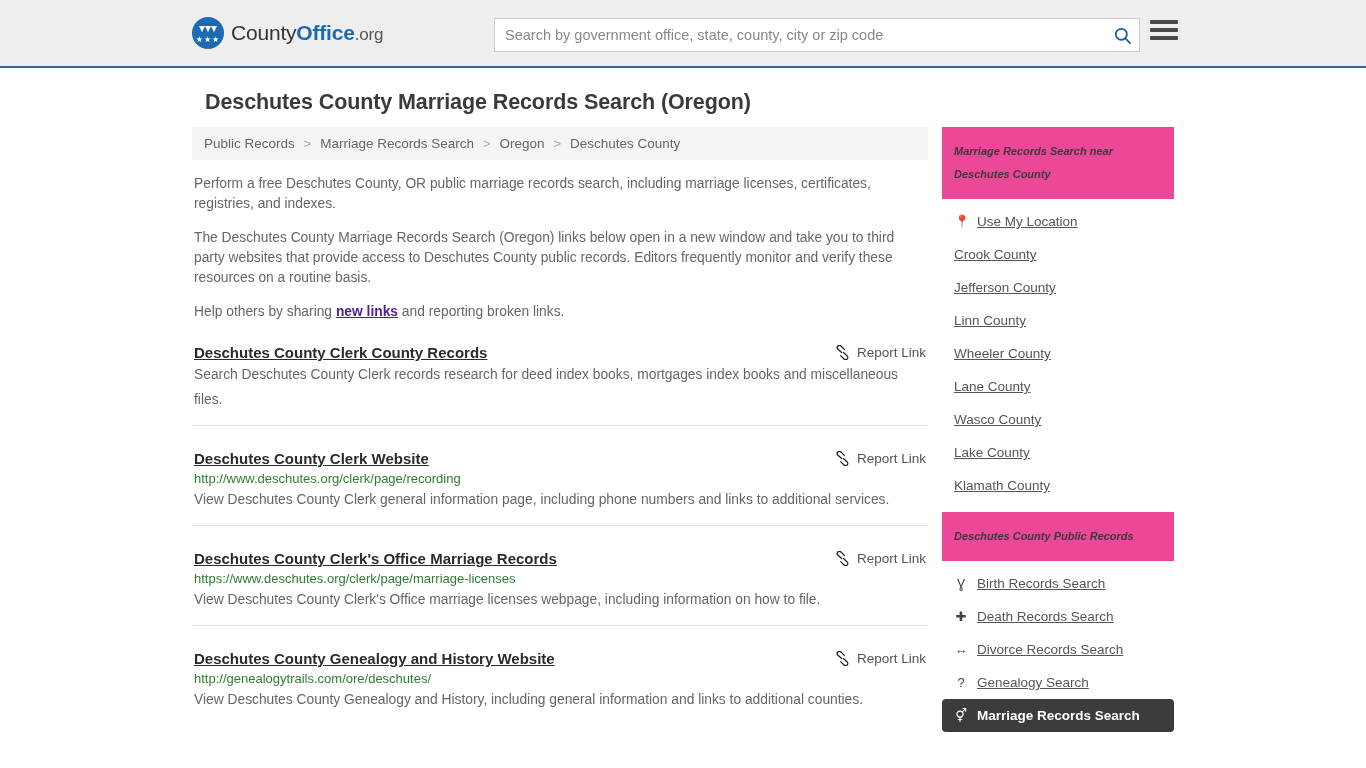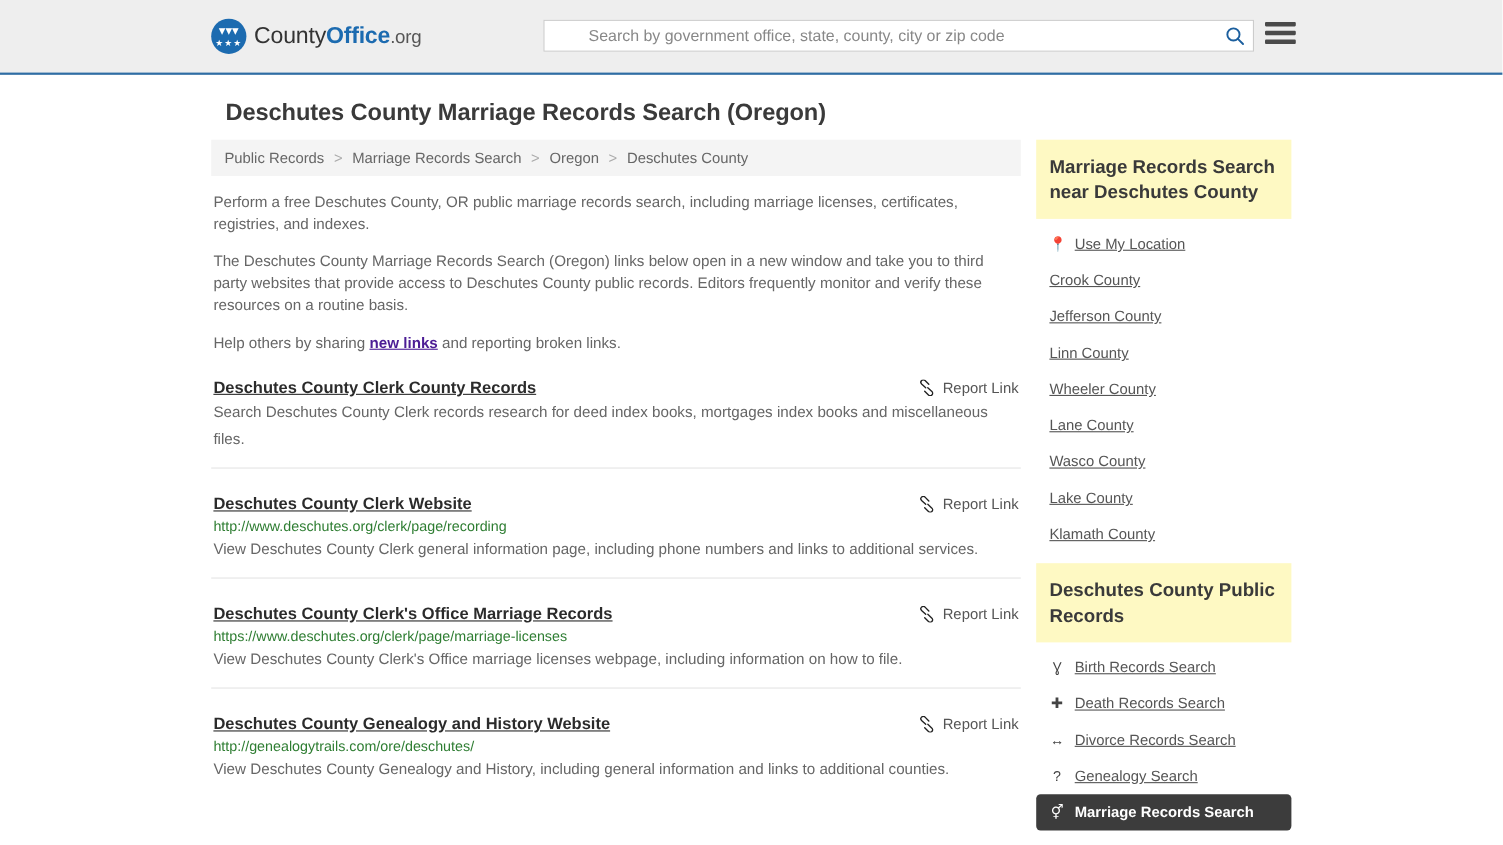--- a/index.html
+++ b/index.html
@@ -62,26 +62,25 @@
   }
   .brand-text .c1 { color: #333333; }
   .brand-text .c2 { color: #1c6bb0; font-weight: bold; }
   .brand-text .c3 { color: #555555; font-size: 17px; }
 
   .search-wrap {
     position: absolute;
     left: 494px;
     top: 18px;
     width: 646px;
-    height: 29px;
+    height: 34px;
     background: #ffffff;
     border: 1px solid #cccccc;
     display: flex;
     align-items: center;
-    padding-left: 30px;
   }
   .search-input {
     flex: 1;
     border: 0;
     outline: none;
     height: 100%;
     padding: 0 10px;
     font-size: 14.5px;
     font-family: "Liberation Sans", sans-serif;
     color: #555555;
@@ -195,26 +194,27 @@
   .result-desc {
     font-size: 13.8px;
     line-height: 25px;
     color: #666666;
     margin-top: 1px;
   }
 
   
   .panel { margin-bottom: 6px; }
   .panel-head {
-    background: #fef9c3;
+    background: #ec4899;
     padding: 13px 12px;
-    font-size: 17px;
+    font-size: 11px;
     font-weight: bold;
     color: #3a3a3a;
     line-height: 23px;
+    font-style: italic;
   }
   .panel-body { padding: 6px 0 4px 0; }
   .panel-item {
     display: flex;
     align-items: center;
     gap: 9px;
     padding: 9px 12px;
     font-size: 13.5px;
     cursor: pointer;
   }

